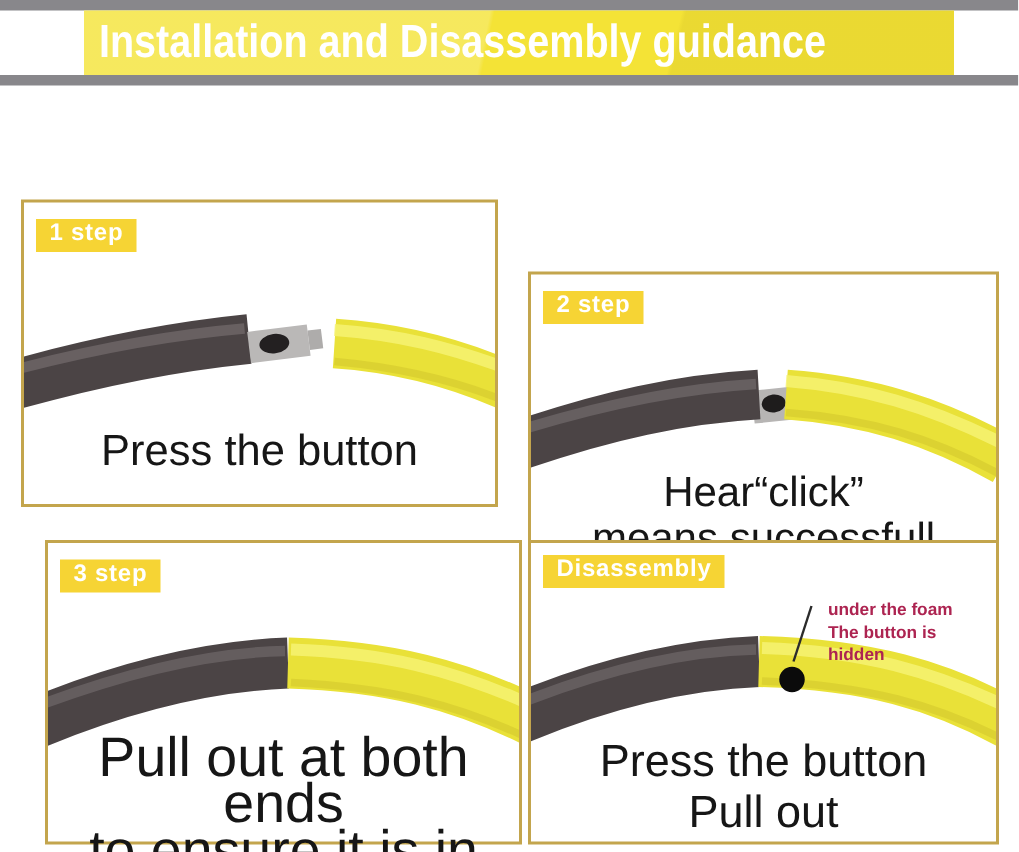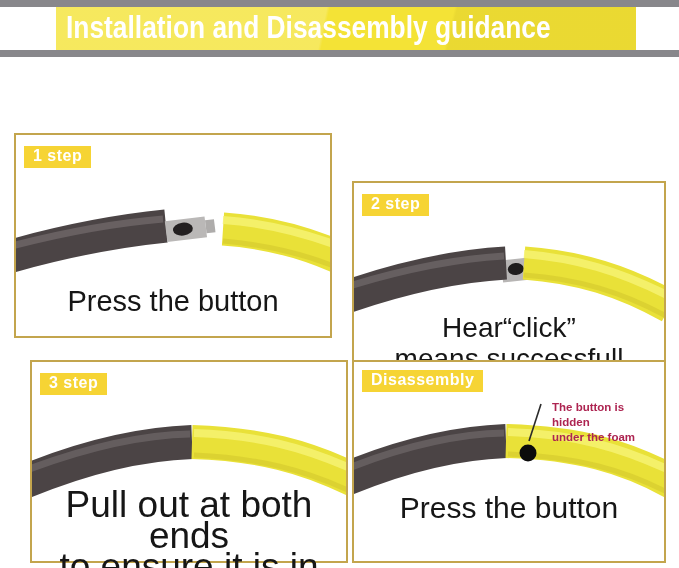--- a/index.html
+++ b/index.html
@@ -115,21 +115,22 @@
       <path d="M -8 117 C 45 95, 100 81, 152 79" stroke="#4b4445" stroke-width="34" fill="none"></path>
       <path d="M -8 107 C 45 86, 100 72, 150 71" stroke="#6f6869" stroke-width="7" fill="none" opacity=".7"></path>
       <path d="M 152 79 C 225 81, 272 95, 318 120" stroke="#e9e138" stroke-width="34" fill="none"></path>
       <path d="M 154 70 C 222 72, 268 86, 315 108" stroke="#f6f272" stroke-width="8" fill="none" opacity=".85"></path>
       <path d="M 154 92 C 225 95, 270 108, 315 131" stroke="#cfc42a" stroke-width="5" fill="none" opacity=".5"></path>
       <circle cx="174" cy="91" r="8.5" fill="#0b0b0b"></circle>
       <path d="M 187 42 L 175 79" stroke="#2b2b2b" stroke-width="1.6" fill="none"></path>
     </svg>
     <span class="badge">Disassembly</span>
     <div class="annotation">
+      <div>under the foam</div>
       <div>The button is hidden</div>
-      <div>under the foam</div>
     </div>
     <div class="caption">
       <div>Press the button</div>
+      <div>Pull out</div>
     </div>
   </div>
 
 </div>
 
 </body></html>

